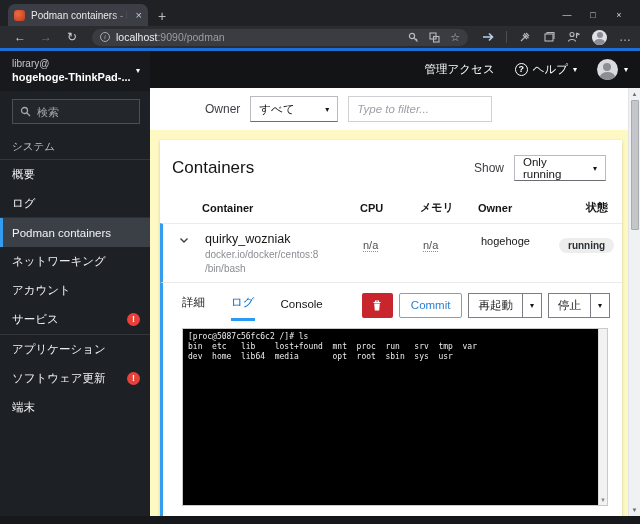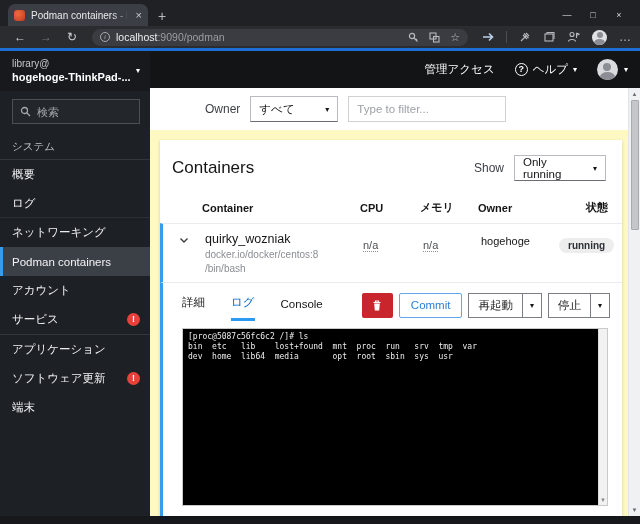--- a/index.html
+++ b/index.html
@@ -76,22 +76,22 @@
   .avatar-md::after { content:""; position:absolute; left:3px; top:13px; width:15px; height:10px; border-radius:50%; background:#8b8e94; }
   .mh-user { display:flex; align-items:center; gap:6px; }
 
   .content { flex:1; position:relative; background:#fff; display:flex; flex-direction:column; min-height:0; }
   .filterbar { height:42px; background:#fff; display:flex; align-items:center; padding-left:55px; gap:10px; flex:none; }
   .lbl { font-size:12px; color:#3c3f44; }
   .select { height:26px; border:1px solid #b9bbc0; border-bottom-color:#6a6e73; background:#fff; display:flex;
     align-items:center; font-size:11.5px; color:#151515; padding:0 8px; gap:10px; }
   .select .caret { color:#151515; }
   .owner-select { width:88px; justify-content:space-between; }
-  .filter-input { width:158px; height:26px; border:1px solid #cfd1d5; padding:0 8px; font-size:11.5px; color:#3c3f44;
-    font-family:"Liberation Sans",sans-serif; outline:none; }
+  .filter-input { width:144px; height:26px; border:1px solid #cfd1d5; padding:0 8px; font-size:11.5px; color:#3c3f44;
+    font-family:"Liberation Sans",sans-serif; outline:none;font-style:italic; }
   .filter-input::placeholder { color:#9da0a6; }
 
   .pagebg { flex:1; background:#fef9c3; padding:10px 18px 0 10px; min-height:0; }
   .card { background:#fff; box-shadow:0 1px 3px rgba(0,0,0,.18); height:100%; display:flex; flex-direction:column; }
   .card-head { display:flex; align-items:center; justify-content:space-between; padding:15px 16px 13px 12px; }
   .card-title { font-size:17px; font-weight:400; color:#151515; }
   .show-group { display:flex; align-items:center; gap:10px; }
   .show-select { width:92px; justify-content:space-between; }
 
   .tgrid { display:grid; grid-template-columns:42px 158px 60px 58px 78px 66px; align-items:center; }
@@ -217,25 +217,25 @@
         <input type="text" placeholder="検索" style="">
       </div>
       <div class="section-label">システム</div>
       <div class="sdiv"></div>
       <div class="nav-item">
           <span>概要</span>
         </div>
       <div class="nav-item bdr">
           <span>ログ</span>
         </div>
-      <div class="nav-item">
-          <span>ネットワーキング</span>
-        </div>
       <div class="nav-item active">
           <span>Podman containers</span>
+        </div>
+      <div class="nav-item">
+          <span>ネットワーキング</span>
         </div>
       <div class="nav-item">
           <span>アカウント</span>
         </div>
       <div class="nav-item">
           <span>サービス</span>
           <span class="nav-badge">!</span>
         </div>
       <div class="sdiv"></div>
       <div class="nav-item">

